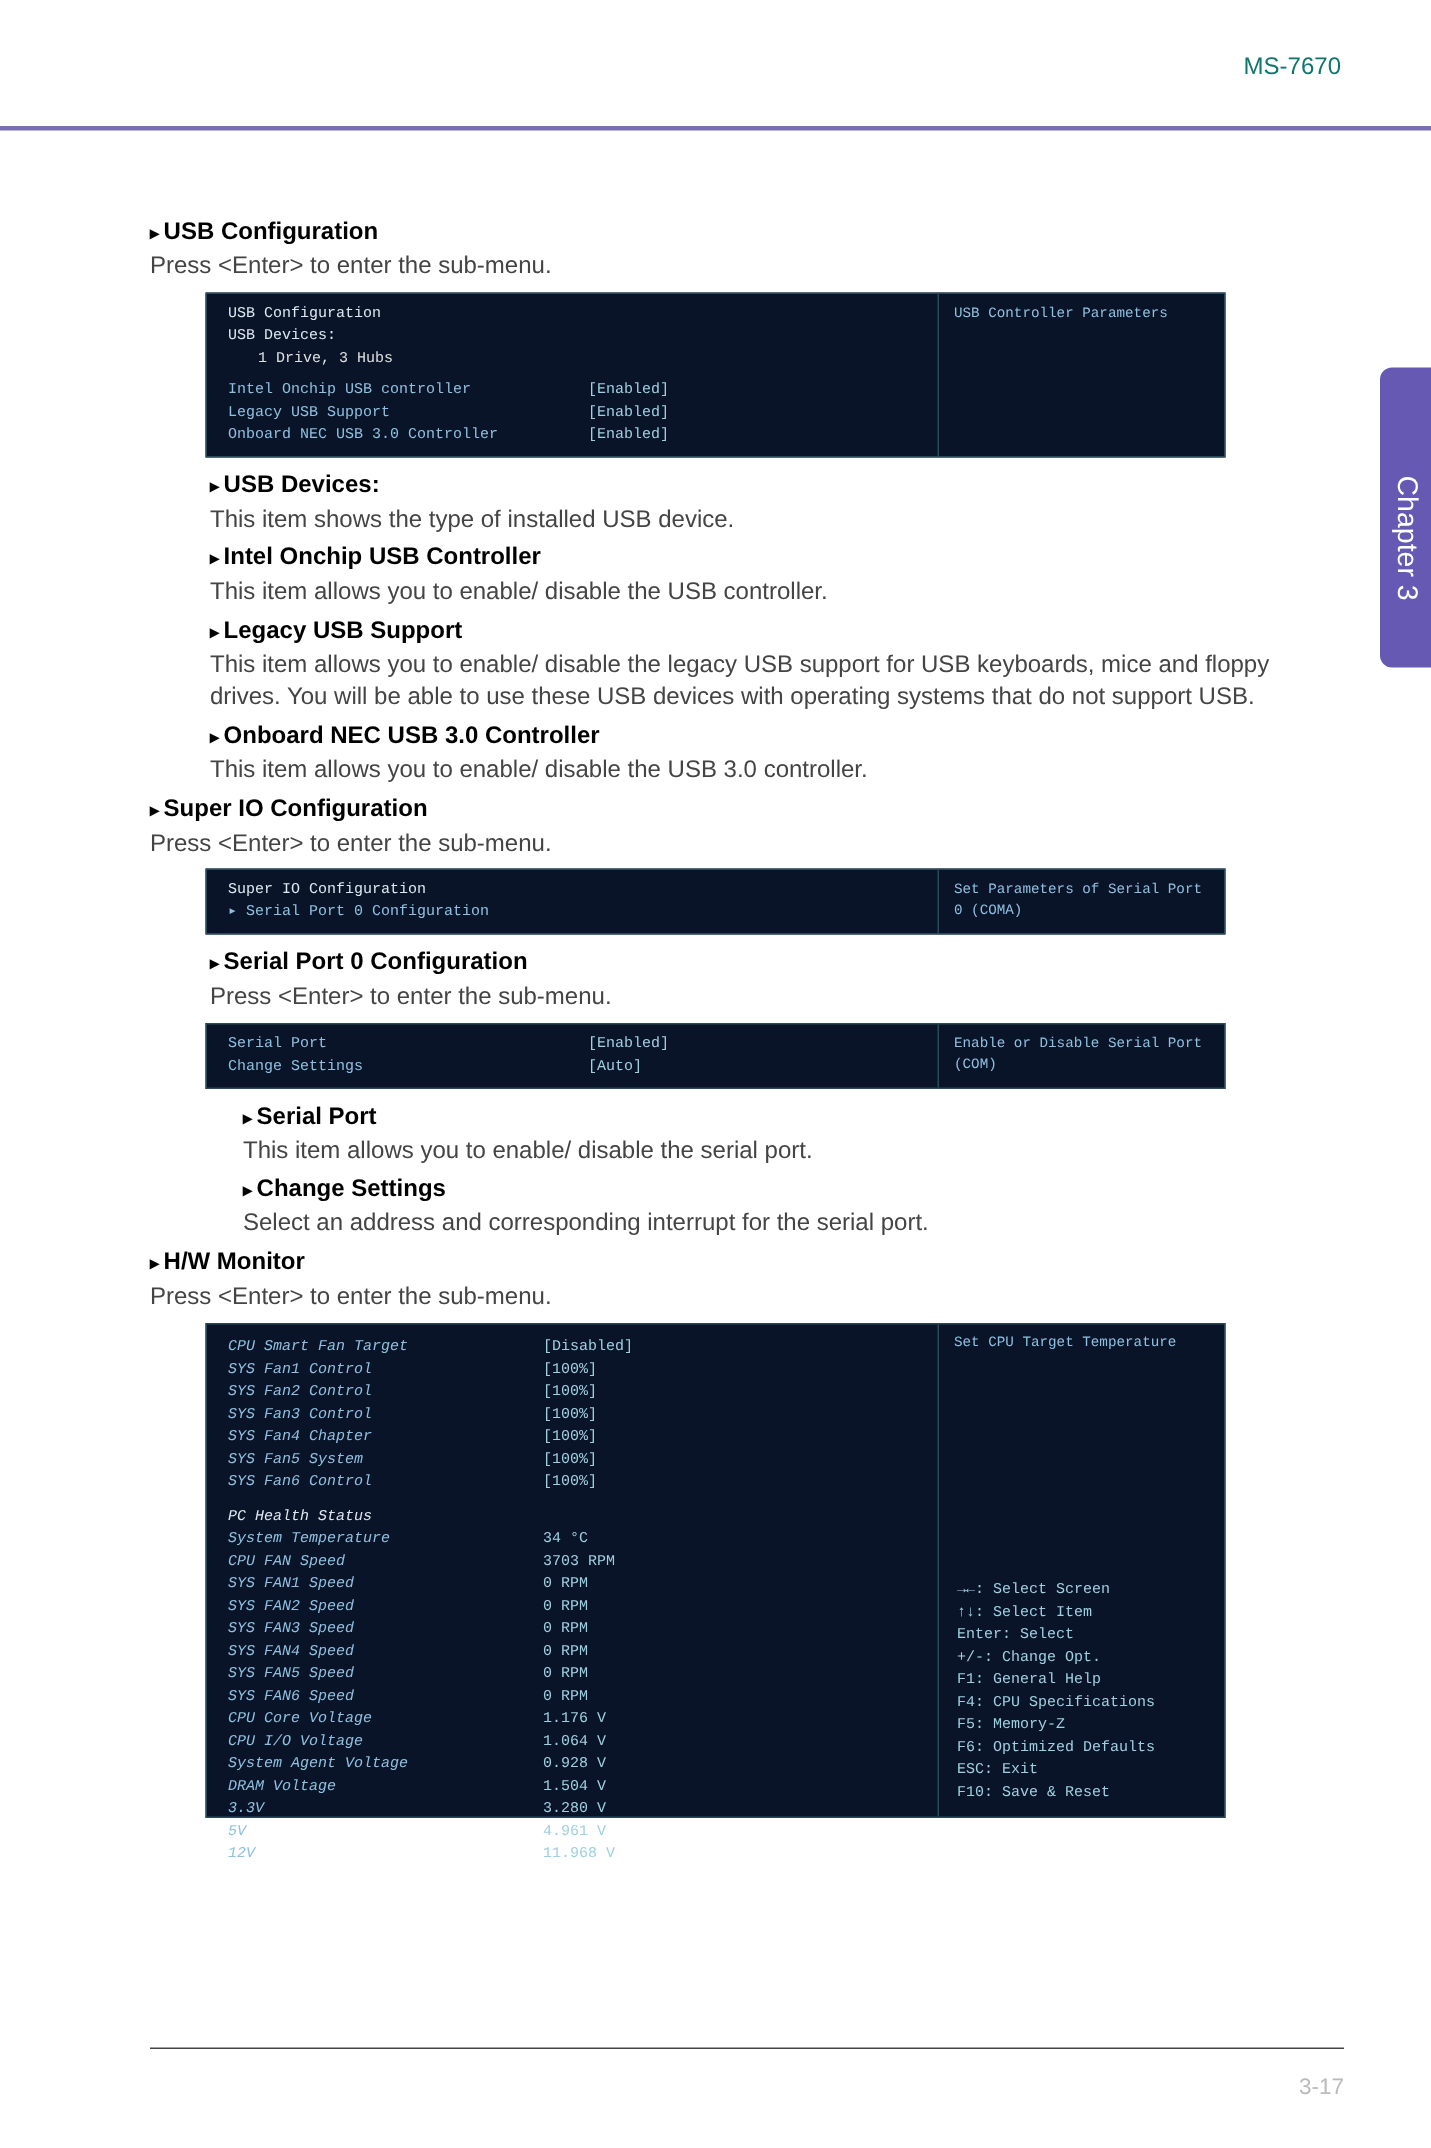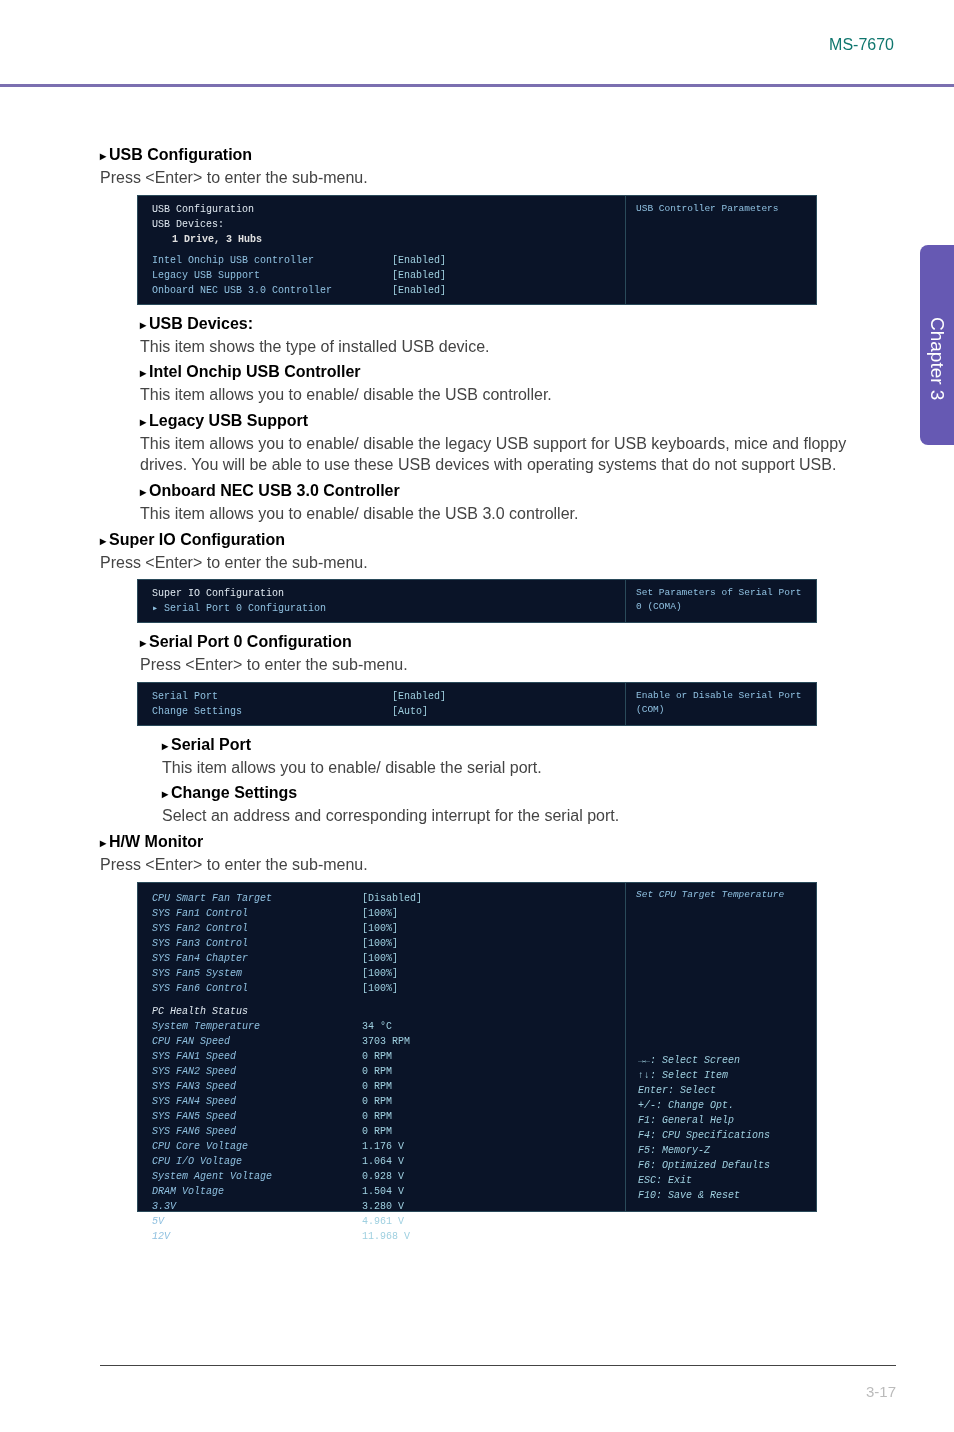--- a/index.html
+++ b/index.html
@@ -91,29 +91,29 @@
     border-right: 1px solid #2a4a5a;
   }
   .bios-right {
     width: 190px;
     padding: 6px 10px;
     font-size: 9.5px;
   }
   .bios-row { display: flex; line-height: 1.5; white-space: nowrap; }
   .bios-row .lbl { width: 240px; }
   .bios-row .val { color: #9fd0e0; }
-  .bios-indent { padding-left: 20px; color: #e0e0e0; font-weight: bold; }
+  .bios-indent { padding-left: 20px; color: #e0e0e0; }
   .help-line { line-height: 1.5; }
   .gold { color: #d0c080; }
   .blue { color: #8fc0e0; }
   .white { color: #dfe8f0; }
 
   .hwbox .bios-row .lbl { width: 210px; font-style: italic; }
   .hwbox .bios-left { padding: 8px 10px 8px 14px; }
-  .hwbox .bios-right { position: relative; font-style: italic; }
+  .hwbox .bios-right { position: relative; }
   .hw-help-top { color: #8fc0e0; }
   .hw-nav { position: absolute; bottom: 8px; left: 12px; right: 10px; font-size: 10px; line-height: 1.5; color: #9fd0e0; }
 
   .footer {
     position: absolute;
     bottom: 32px;
     right: 58px;
     font-size: 15px;
     color: #bbb;
   }

